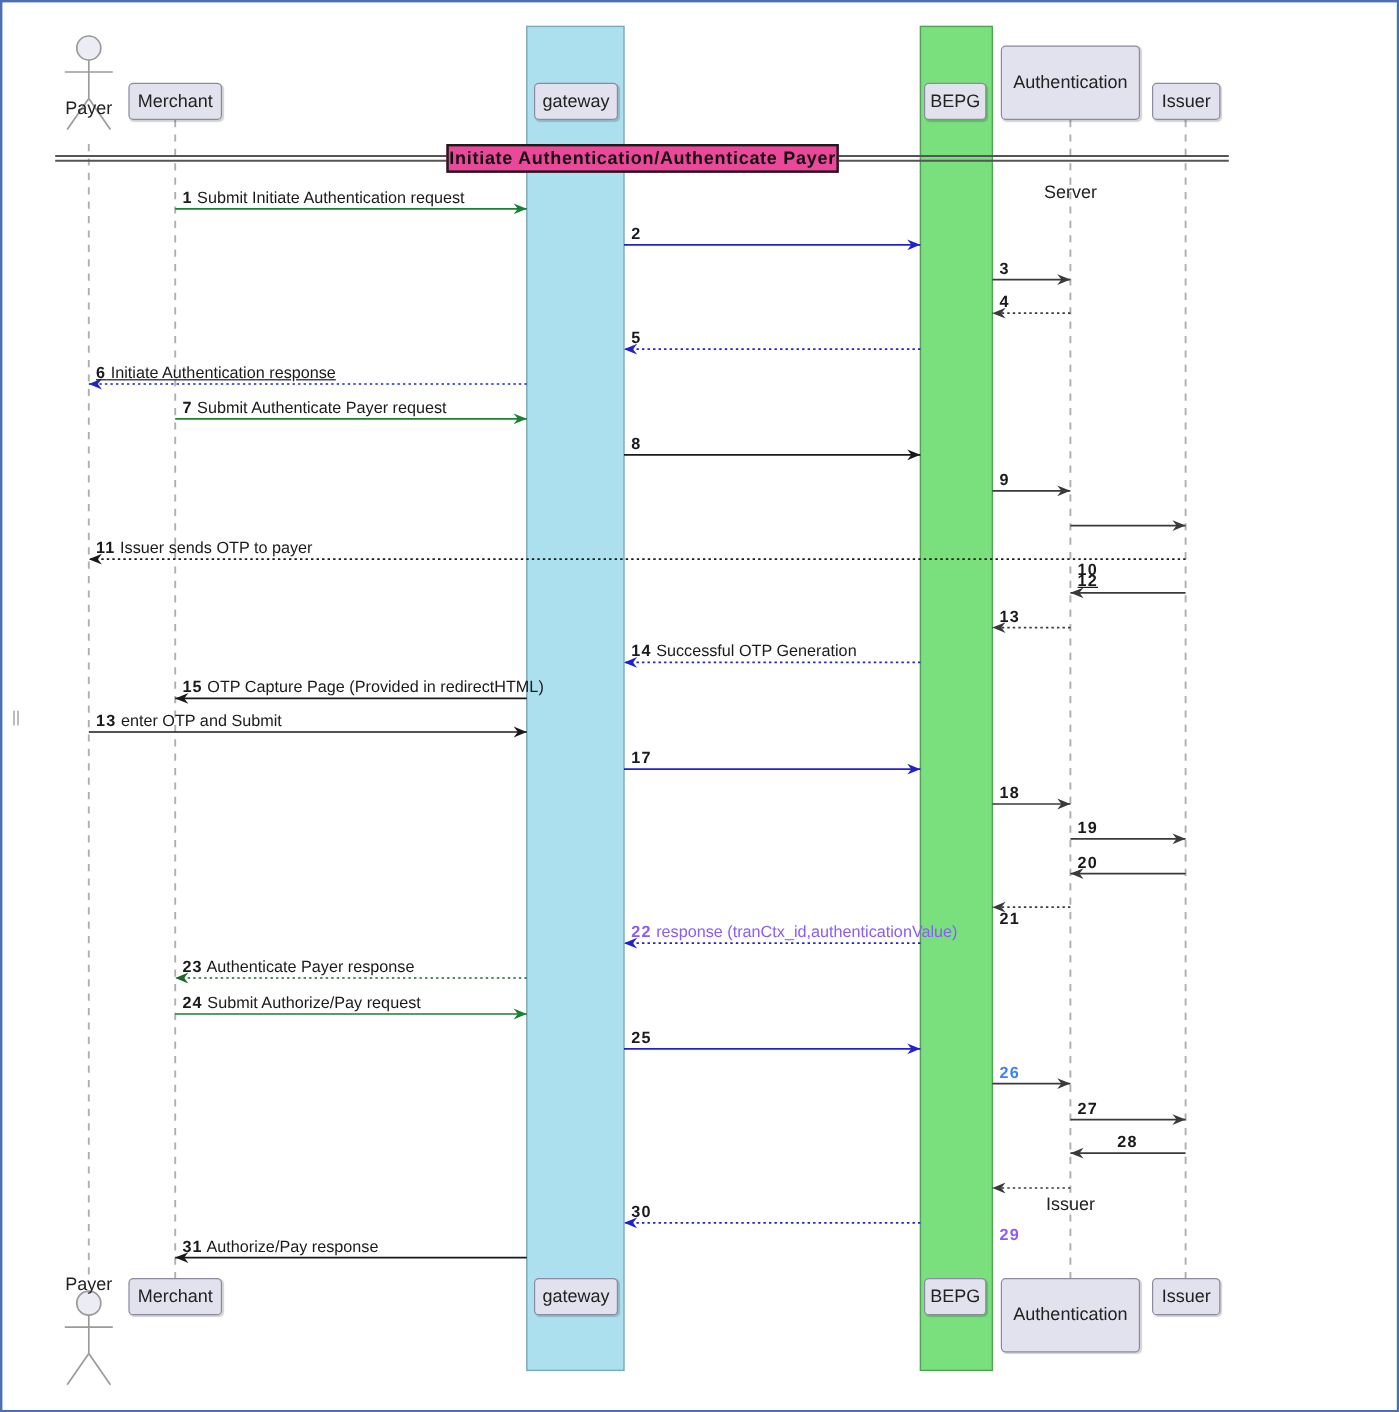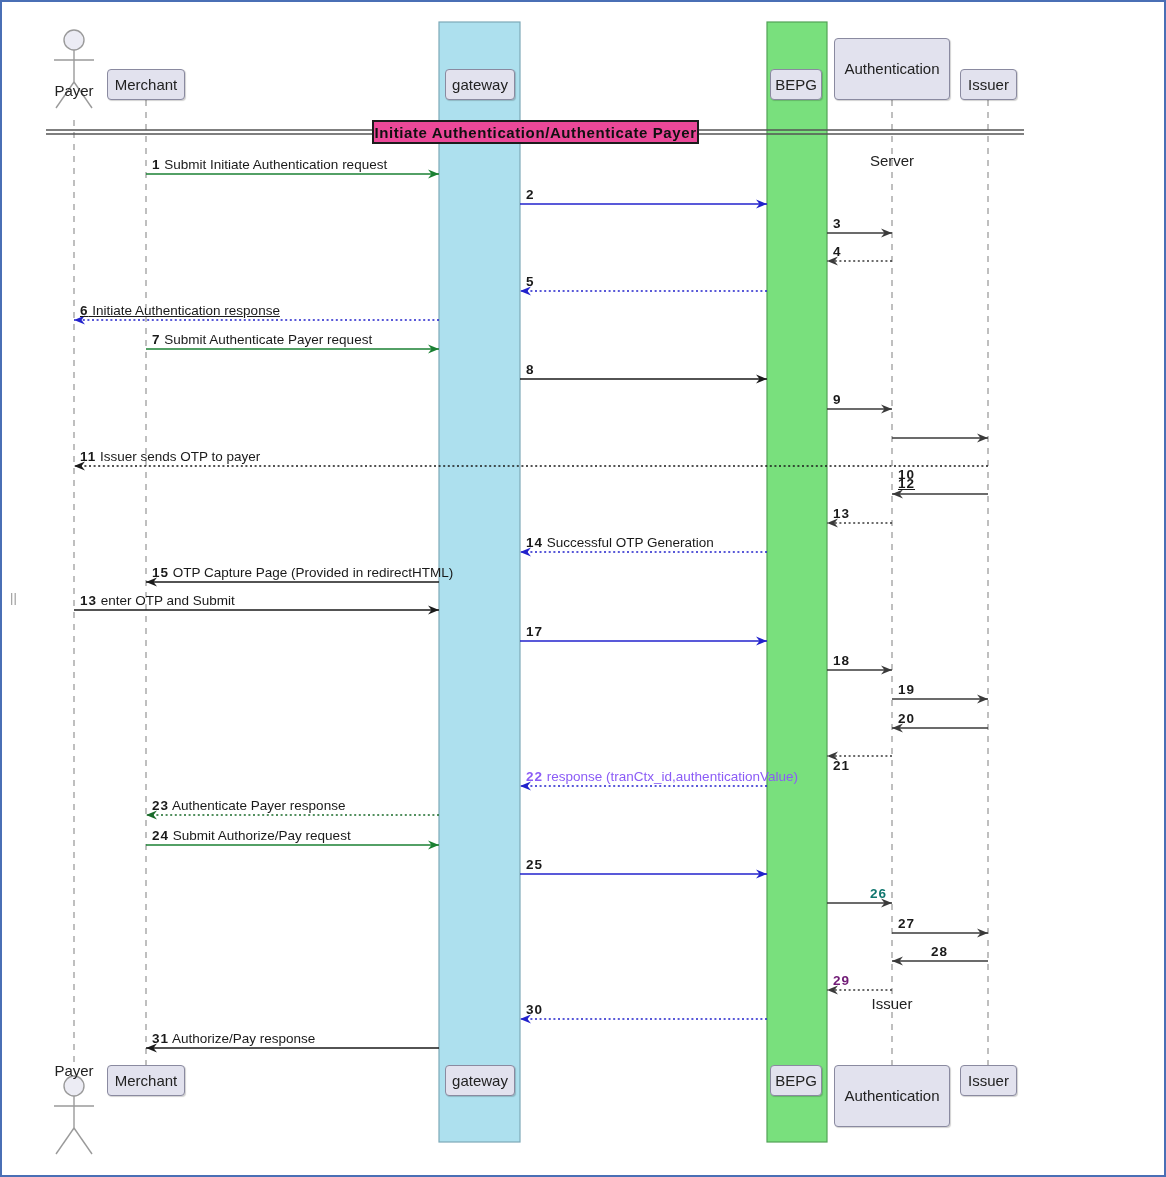--- a/index.html
+++ b/index.html
@@ -235,20 +235,20 @@
       <div class="msglabel" style="left: 78px; top: 591px; color: rgb(26, 26, 26);"><span class="msgnum">13</span><span> enter OTP and Submit</span></div>
       <div class="msglabel" style="left: 524px; top: 622px; color: rgb(26, 26, 26);"><span class="msgnum">17</span></div>
       <div class="msglabel" style="left: 831px; top: 651px; color: rgb(26, 26, 26);"><span class="msgnum">18</span></div>
       <div class="msglabel" style="left: 896px; top: 680px; color: rgb(26, 26, 26); text-align: right;"><span class="msgnum">19</span></div>
       <div class="msglabel" style="left: 896px; top: 709px; color: rgb(26, 26, 26);"><span class="msgnum">20</span></div>
       <div class="msglabel" style="left: 831px; top: 737px; color: rgb(26, 26, 26); margin-top: 19px;"><span class="msgnum">21</span></div>
       <div class="msglabel" style="left: 524px; top: 767px; color: #8b5cf6; text-align: center;"><span class="msgnum">22</span><span> response (tranCtx_id,authenticationValue)</span></div>
       <div class="msglabel" style="left: 150px; top: 796px; color: rgb(26, 26, 26);"><span class="msgnum">23</span><span> Authenticate Payer response</span></div>
       <div class="msglabel" style="left: 150px; top: 826px; color: rgb(26, 26, 26);"><span class="msgnum">24</span><span> Submit Authorize/Pay request</span></div>
       <div class="msglabel" style="left: 524px; top: 855px; color: rgb(26, 26, 26);"><span class="msgnum">25</span></div>
-      <div class="msglabel" style="left: 831px; top: 884px; color: #0f766e; margin-left: 37px;"><span class="msgnum">26</span></div>
+      <div class="msglabel" style="left: 831px; top: 884px; color: #3b82f6;"><span class="msgnum">26</span></div>
       <div class="msglabel" style="left: 896px; top: 914px; color: rgb(26, 26, 26);"><span class="msgnum">27</span></div>
       <div class="msglabel" style="left: 896px; top: 942px; color: rgb(26, 26, 26); margin-left: 33px;"><span class="msgnum">28</span></div>
-      <div class="msglabel" style="left: 831px; top: 971px; color: #701a75;"><span class="msgnum">29</span></div>
+      <div class="msglabel" style="left: 831px; top: 1019px; color: #8b5cf6;"><span class="msgnum">29</span></div>
       <div class="msglabel" style="left: 524px; top: 1000px; color: rgb(26, 26, 26);"><span class="msgnum">30</span></div>
       <div class="msglabel" style="left: 150px; top: 1029px; color: rgb(26, 26, 26);"><span class="msgnum">31</span><span> Authorize/Pay response</span></div>
     </div>
 </div>
 
 </body></html>

